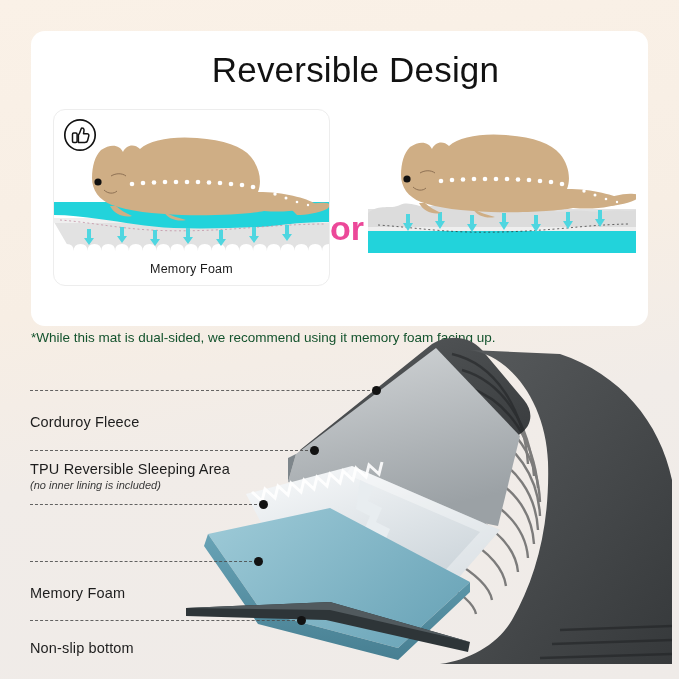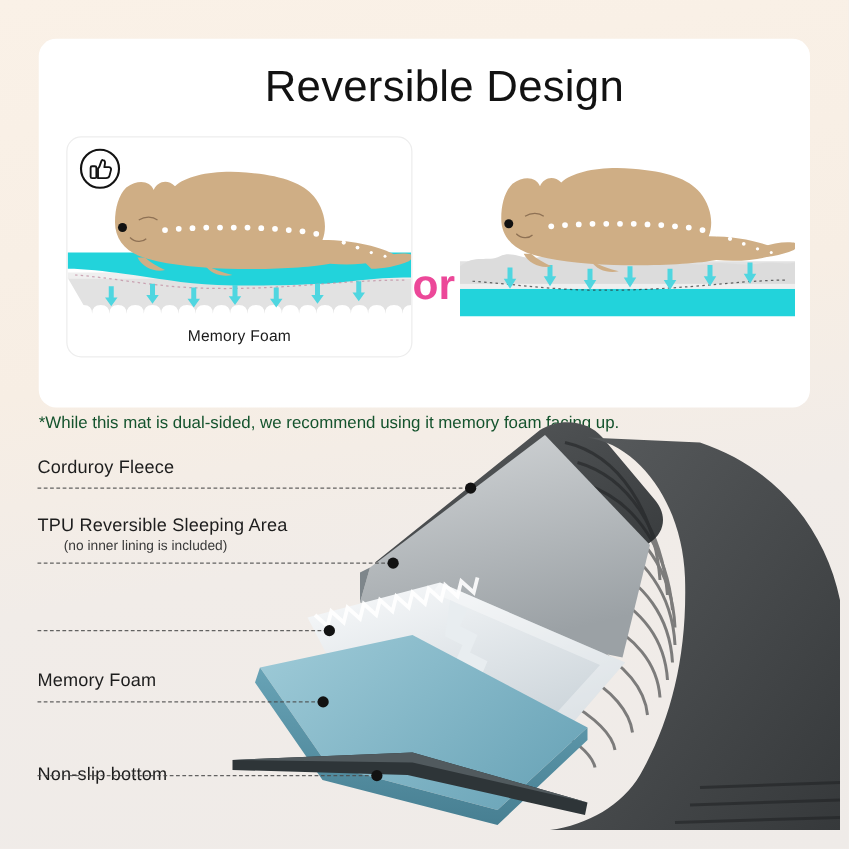--- a/index.html
+++ b/index.html
@@ -53,24 +53,26 @@
   .footnote{
     position:absolute;left:0;top:299px;width:617px;text-align:left;
     font-size:13.5px;color:#14532d;white-space:nowrap;
   }
 
   
   .callout{position:absolute;left:30px;}
   .callout .lbl{
     font-size:14.5px;color:#1d1d1d;letter-spacing:.15px;white-space:nowrap;
     line-height:1.25;
+    margin-top:48px;
   }
   .callout .sub{
-    font-size:11px;color:#3a3a3a;margin-left:21px;white-space:nowrap;
+    font-size:11px;color:#3a3a3a;margin-left:0;white-space:nowrap;
     line-height:1.3;
+    font-style:italic;
   }
   .leader{
     position:absolute;height:0;border-top:1px dashed #4a4a4a;opacity:.85;
   }
   .dot{
     position:absolute;width:9px;height:9px;border-radius:50%;
     background:#121212;
   }
 
   .product{position:absolute;left:0;top:330px;width:679px;height:349px;}
@@ -325,19 +327,19 @@
 
   <div class="leader" style="left:30px;top:504px;width:232px"></div>
   <div class="dot" style="left:259px;top:500px"></div>
 
   <div class="callout" style="top:536px">
     <div class="lbl">Memory Foam</div>
   </div>
   <div class="leader" style="left:30px;top:561px;width:227px"></div>
   <div class="dot" style="left:254px;top:557px"></div>
 
-  <div class="callout" style="top:611px">
+  <div class="callout" style="top:591px">
     <div class="lbl">Non-slip bottom</div>
   </div>
   <div class="leader" style="left:30px;top:620px;width:270px"></div>
   <div class="dot" style="left:297px;top:616px"></div>
 
 </div>
 
 </body></html>

